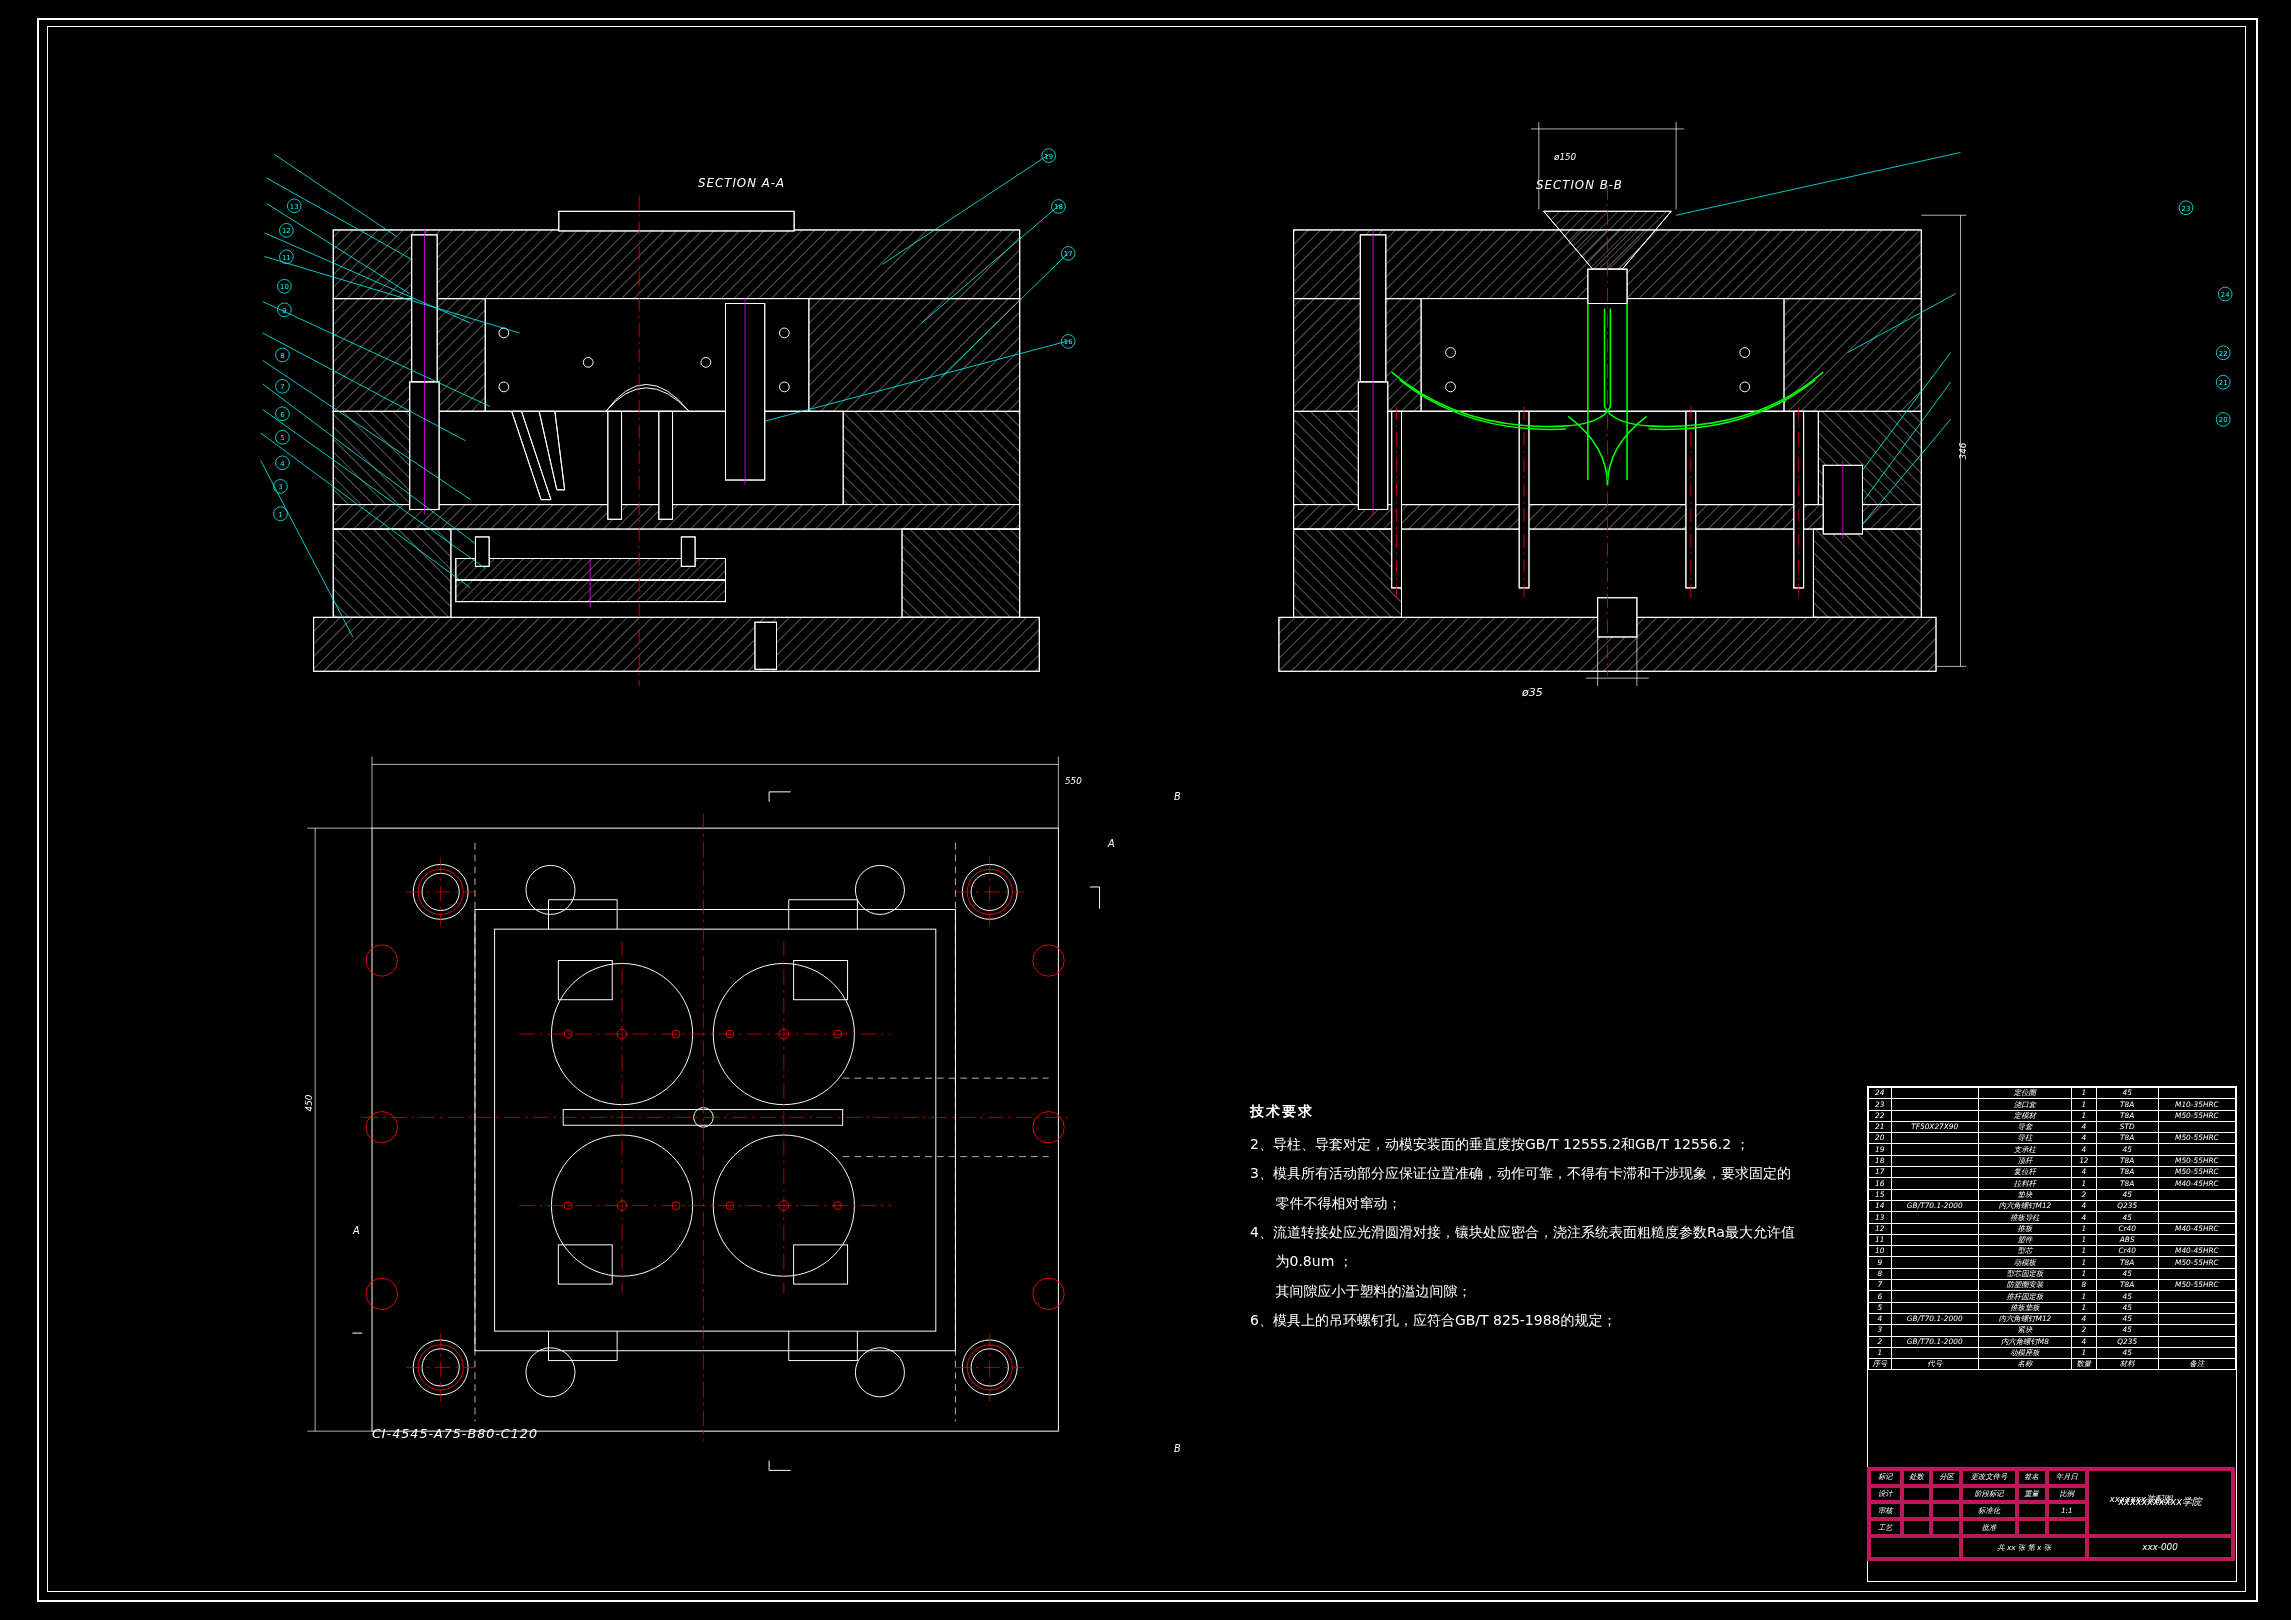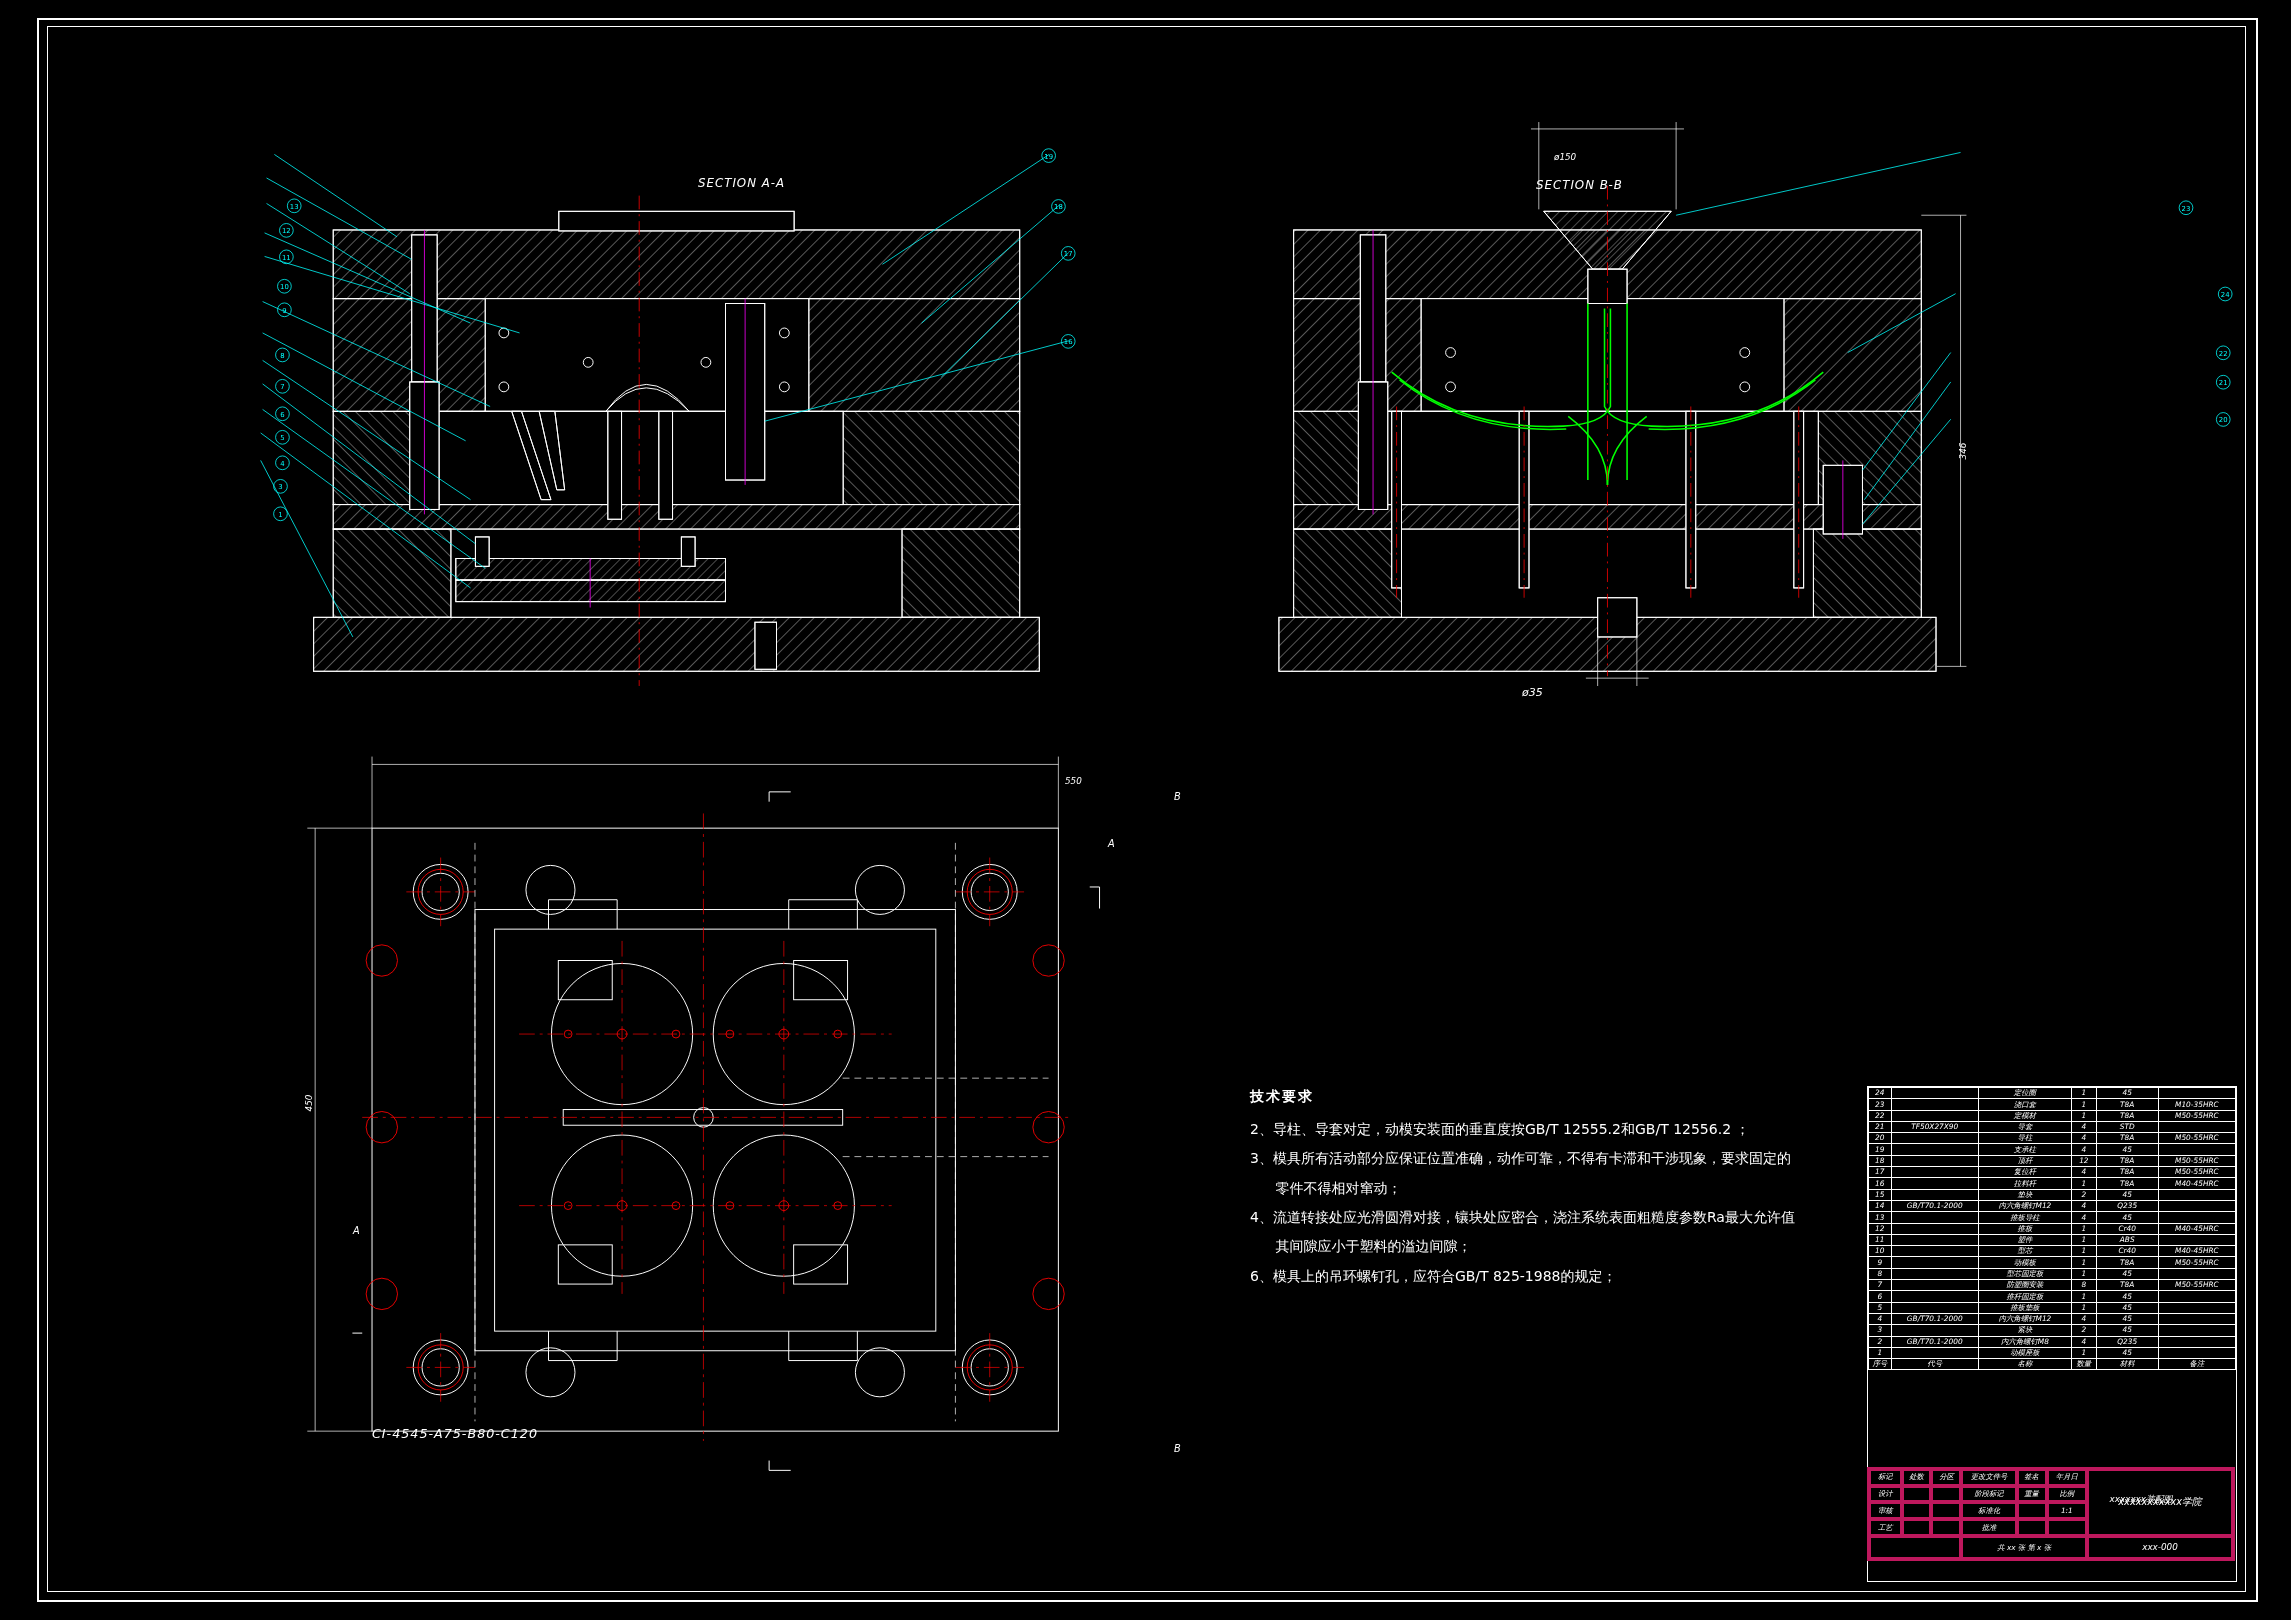--- a/index.html
+++ b/index.html
@@ -11,21 +11,21 @@
 
   
   .lbl{position:absolute;white-space:nowrap;font-style:italic;}
   .white{color:#ffffff;}
 
   
   svg{position:absolute;overflow:visible;}
 
   
   .tech{position:absolute;left:1250px;top:1083px;width:686px;color:#ffffff;font-size:14px;line-height:1.95;font-family:"DejaVu Sans","Liberation Sans",sans-serif;}
-  .tech .title{font-weight:bold;margin-bottom:5.9px;letter-spacing:2px;}
+  .tech .title{font-weight:bold;margin-bottom:5.9px;letter-spacing:2px;margin-top:15px;}
   .tech p{margin:0 0 2px 0;}
   .tech .ind{padding-left:25.5px;}
 
   
   .titleblock{position:absolute;left:1867px;top:1086px;width:368px;height:494px;border:1px solid #ffffff;}
   table.bom{border-collapse:collapse;width:100%;font-size:7.4px;color:#ffffff;}
   table.bom td{border:1px solid #ffffff;height:10.3px;padding:0 1px;line-height:9.8px;white-space:nowrap;overflow:hidden;font-style:italic;}
   .c-no{width:19.6px;text-align:center;}
   .c-code{width:84px;text-align:center;}
   .c-name{width:90px;text-align:center;margin-top:32px;}
@@ -438,20 +438,21 @@
   <div class="lbl white" style="left:1108px;top:838px;font-size:9.8px;">A</div>
   <div class="lbl white" style="left:353px;top:1225px;font-size:9.8px;">A</div>
   <div class="lbl white" style="left:372px;top:1426px;font-size:12.7px;letter-spacing:1px;">CI-4545-A75-B80-C120</div>
 
   <div class="tech">
     <div class="title">技术要求</div>
     <p>2、导柱、导套对定，动模安装面的垂直度按GB/T 12555.2和GB/T 12556.2 ；</p>
     <p>3、模具所有活动部分应保证位置准确，动作可靠，不得有卡滞和干涉现象，要求固定的</p>
     <p class="ind">零件不得相对窜动；</p>
     <p>4、流道转接处应光滑圆滑对接，镶块处应密合，浇注系统表面粗糙度参数Ra最大允许值</p>
+    <p class="ind">为0.8um ；</p>
     <p class="ind">其间隙应小于塑料的溢边间隙；</p>
     <p>6、模具上的吊环螺钉孔，应符合GB/T 825-1988的规定；</p>
   </div>
 
   <div class="titleblock">
     <table class="bom">
       <tbody id="bom-body">
           <tr>
             <td class="c-no">24</td>
             <td class="c-code"></td>

